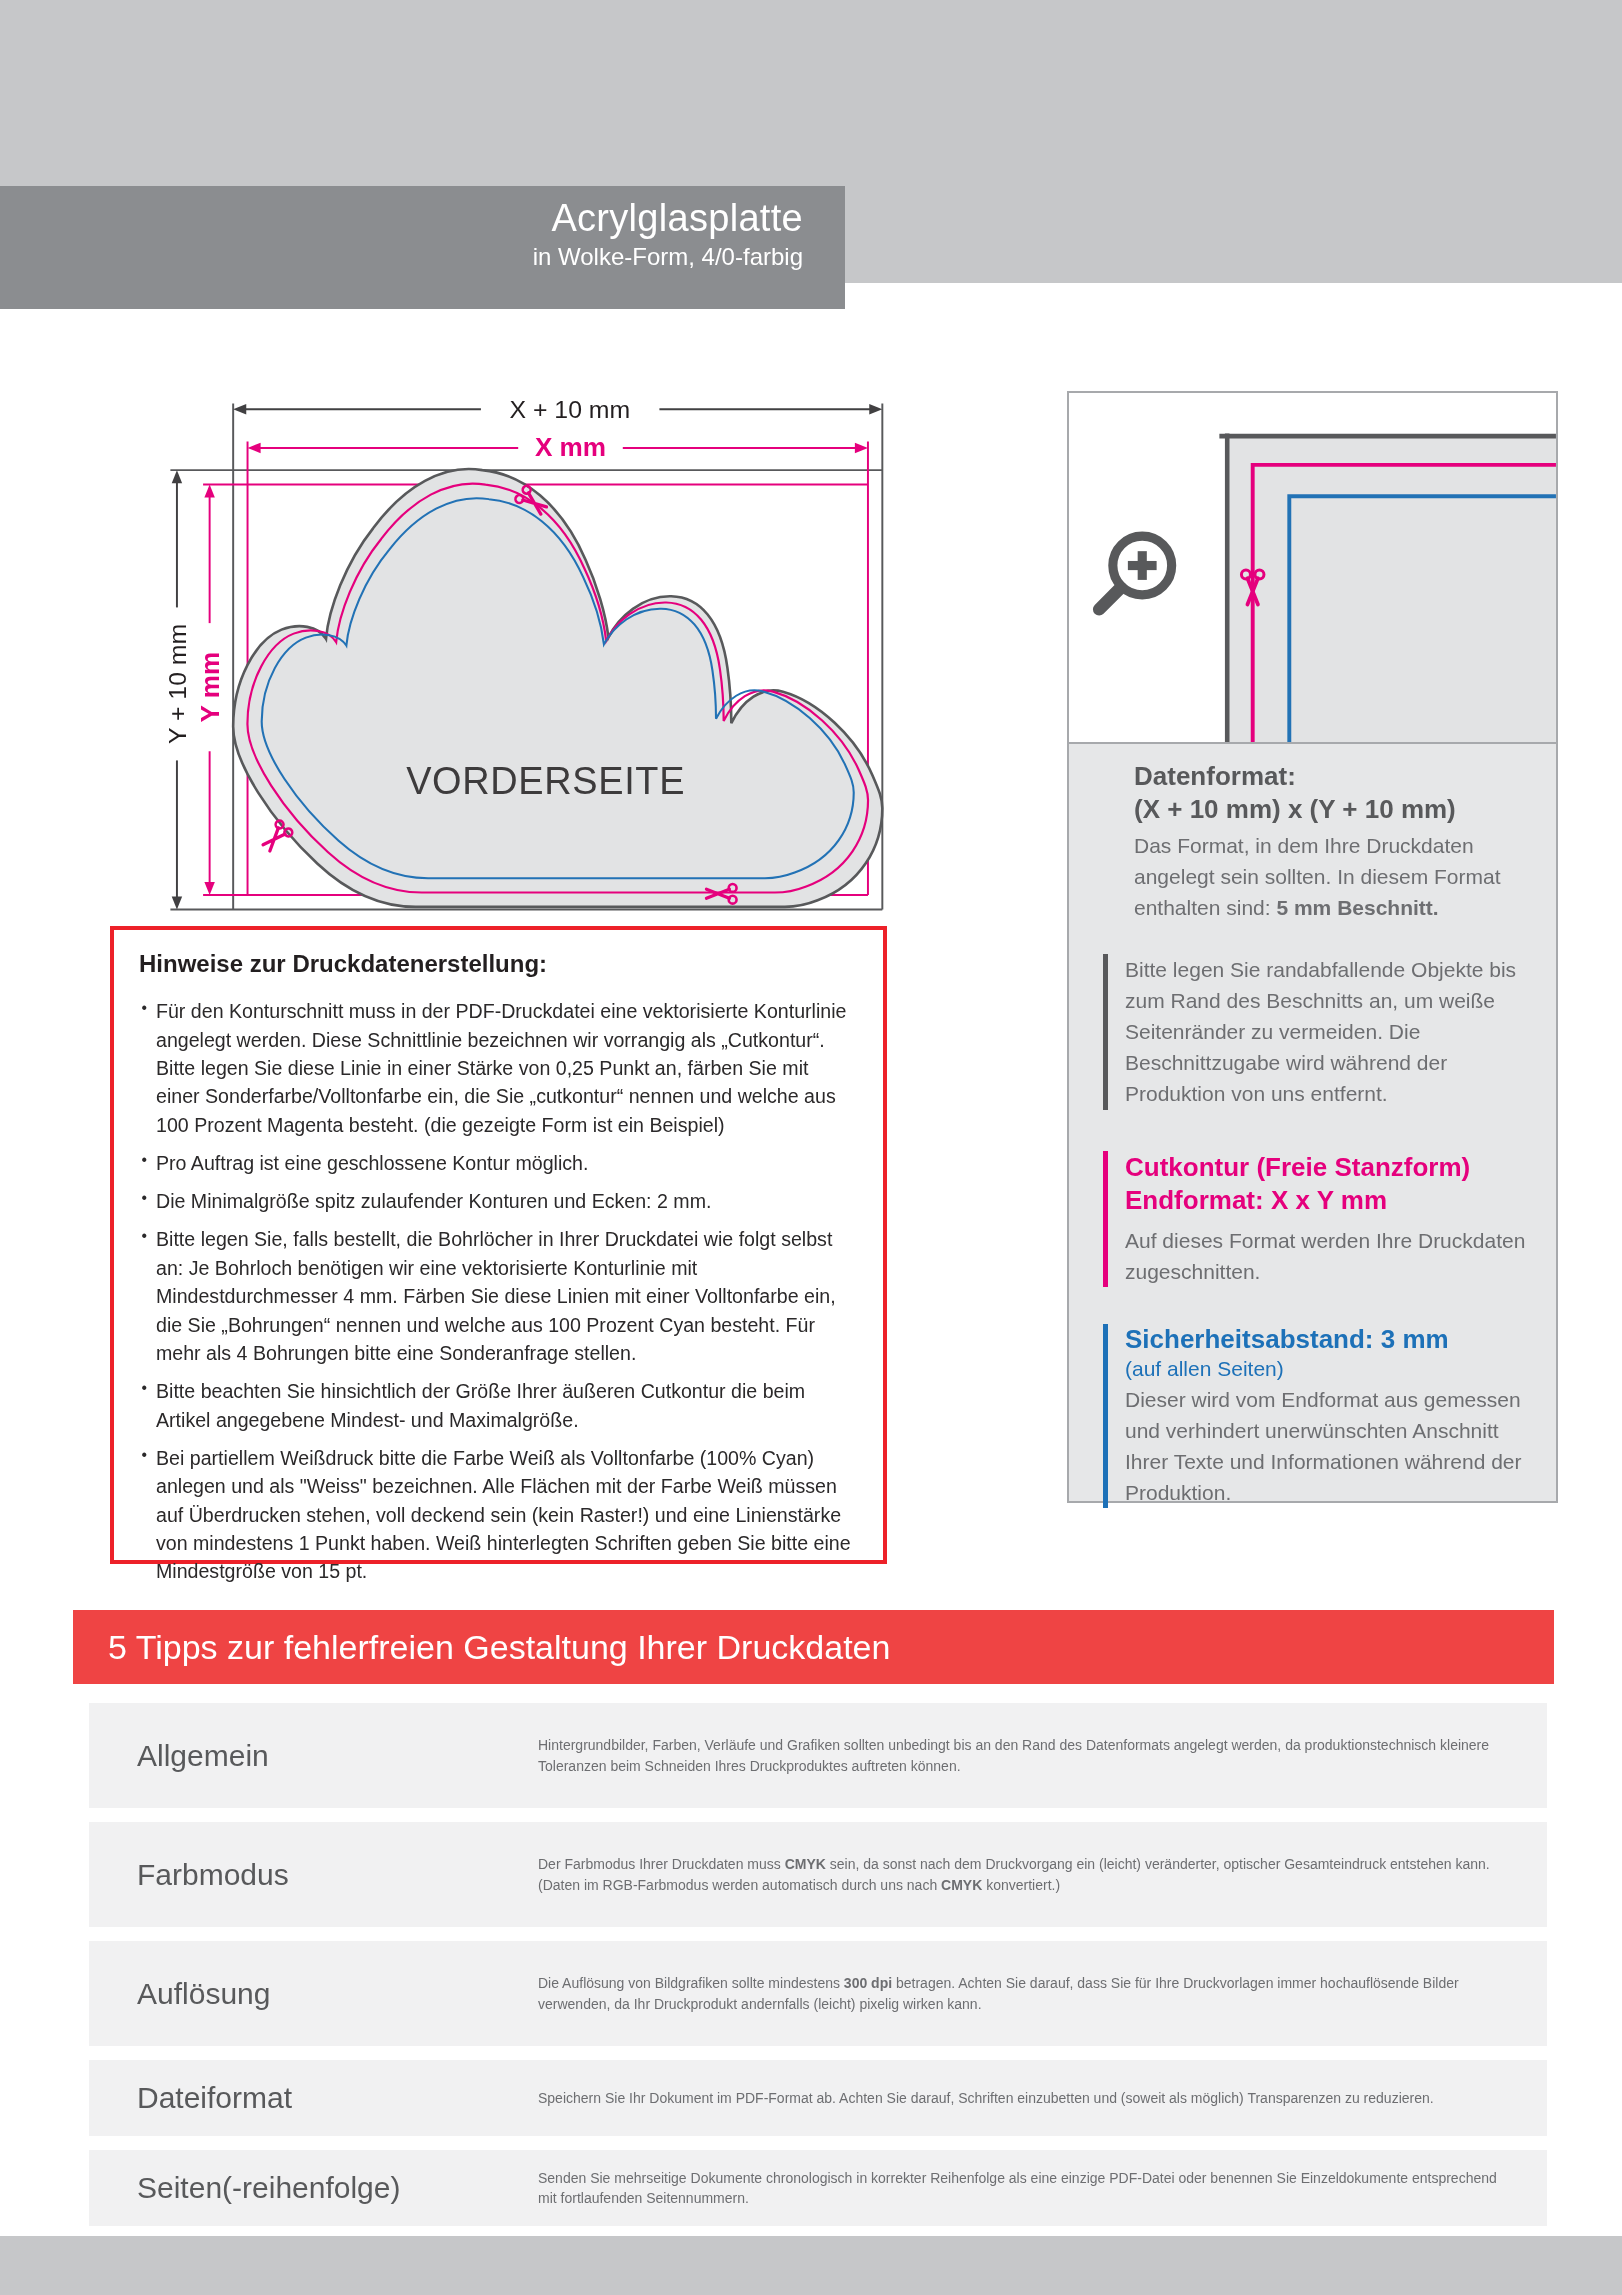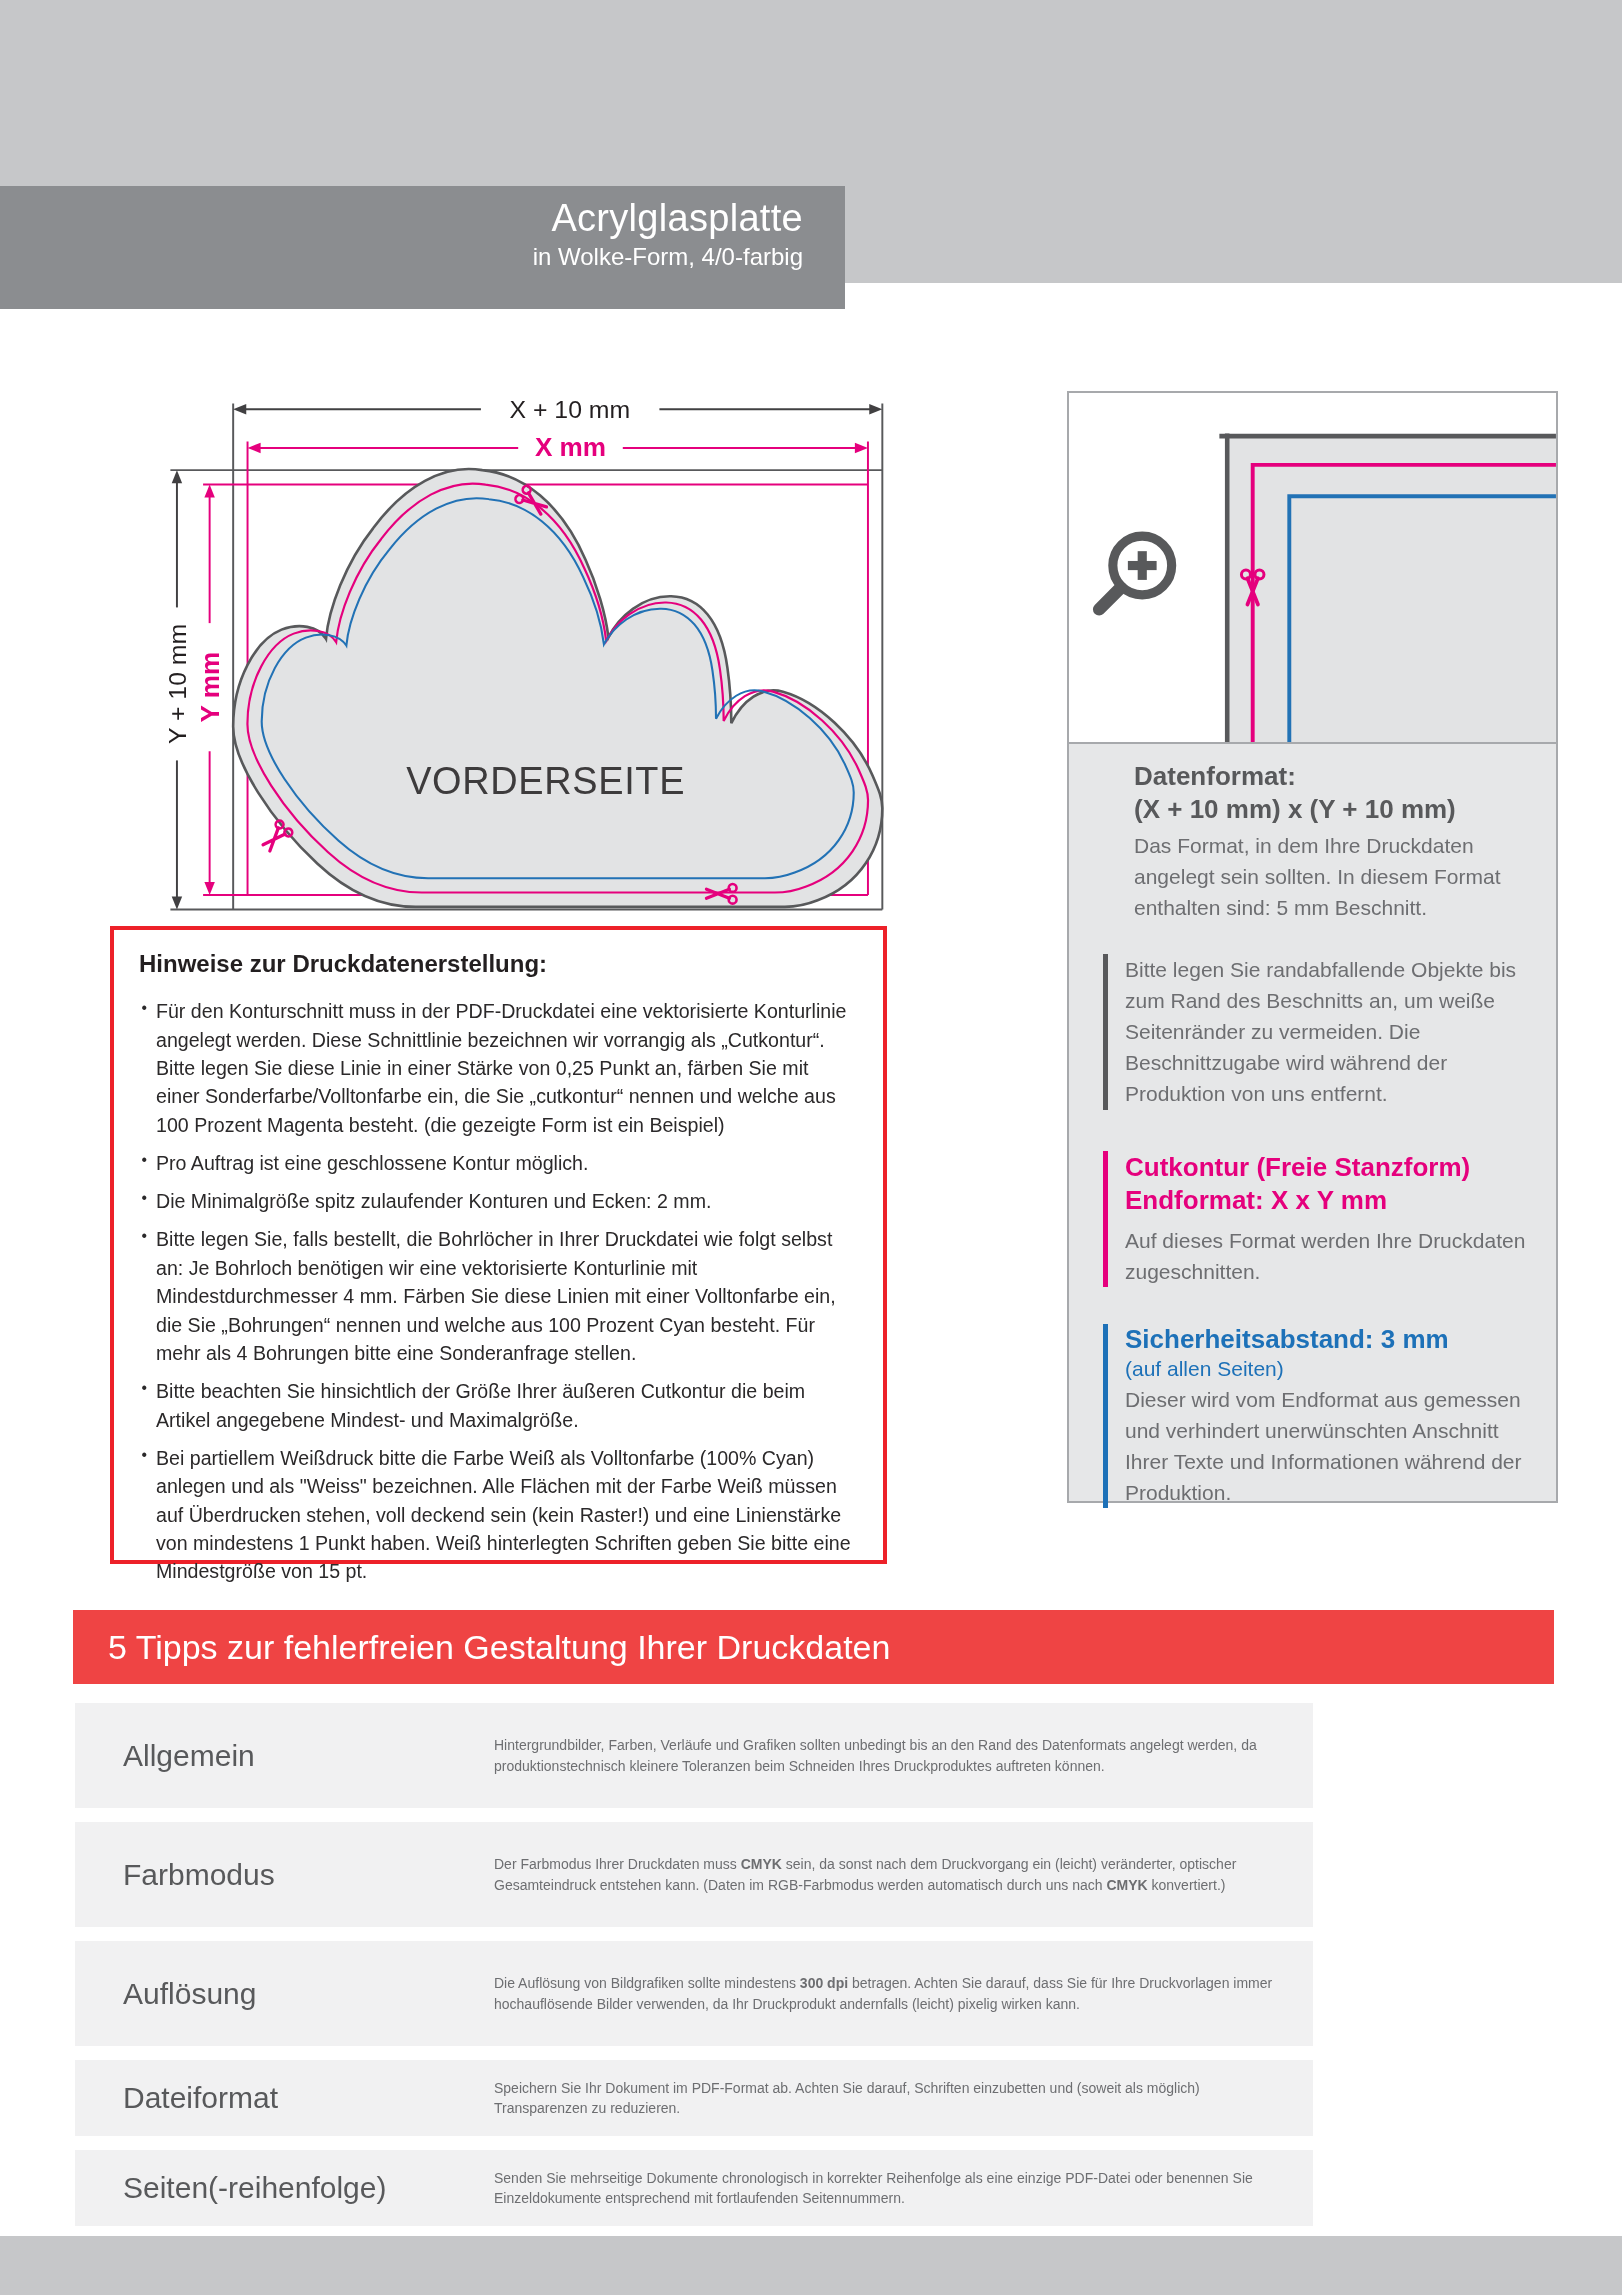--- a/index.html
+++ b/index.html
@@ -35,21 +35,21 @@
   .cut-block { border-left:5.2px solid #e5007d; padding-left:17px; margin-left:-31px; margin-top:41px; }
   .cut-title { font-size:26px; font-weight:bold; color:#e5007d; line-height:1.3; }
   .cut-block p { margin-top:6.5px; }
   .safe-block { border-left:5.2px solid #1d71b8; padding-left:17px; margin-left:-31px; margin-top:37px; }
   .safe-title { font-size:26px; font-weight:bold; color:#1d71b8; }
   .safe-sub { font-size:21px; color:#1d71b8; margin-top:2.6px; }
   .safe-block p { margin-top:2.6px; }
 
   
   .tips-bar { position:absolute; left:73px; top:1610px; width:1481px; height:74px; background:#ef4444; color:#ffffff; font-size:34px; line-height:74px; padding-left:35px; }
-  .tip-row { position:absolute; left:75px; width:1238px; background:#f1f1f2; display:flex; align-items:center; }
+  .tip-row { position:absolute; left:89px; width:1458px; background:#f1f1f2; display:flex; align-items:center;gap:30px; }
   .tip-label { width:419px; padding-left:48px; font-size:30px; color:#58595b; flex-shrink:0; }
   .tip-body { font-size:14px; line-height:1.43; color:#6d6e71; padding-right:39px; }
   .row-0 { top:1703px; height:105px; }
   .row-1 { top:1822px; height:105px; }
   .row-2 { top:1941px; height:105px; }
   .row-3 { top:2060px; height:76px; }
   .row-4 { top:2150px; height:76px; }
 
   .footer-band { position:absolute; left:0; top:2236px; width:1623px; height:60px; background:#c6c7c9; }
 
@@ -177,21 +177,21 @@
           <circle cx="112" cy="264" r="45" fill="#ffffff" stroke-width="14"></circle>
           <line x1="79" y1="298" x2="46" y2="331" stroke-width="19" stroke-linecap="round"></line>
           <line x1="90" y1="264" x2="134" y2="264" stroke-width="14"></line>
           <line x1="112" y1="242" x2="112" y2="286" stroke-width="14"></line>
         </g>
       </svg>
     </div>
     <div class="panel">
       <div class="df-title">Datenformat:</div>
       <div class="df-format">(X + 10 mm) x (Y + 10 mm)</div>
-      <p class="df-body"><span>Das Format, in dem Ihre Druckdaten angelegt sein sollten. In diesem Format enthalten sind: </span><span style="font-weight: normal;">5 mm Beschnitt.</span></p>
+      <p class="df-body"><span>Das Format, in dem Ihre Druckdaten angelegt sein sollten. In diesem Format enthalten sind: </span><span style="font-weight: bold;">5 mm Beschnitt.</span></p>
       <div class="note-block">
         <p>Bitte legen Sie randabfallende Objekte bis zum Rand des Beschnitts an, um weiße Seitenränder zu vermeiden. Die Beschnittzugabe wird während der Produktion von uns entfernt.</p>
       </div>
       <div class="cut-block">
         <div class="cut-title">
           <span>Cutkontur (Freie Stanzform)</span><br>
           <span>Endformat: X x Y mm</span>
         </div>
         <p>Auf dieses Format werden Ihre Druckdaten zugeschnitten.</p>
       </div>

